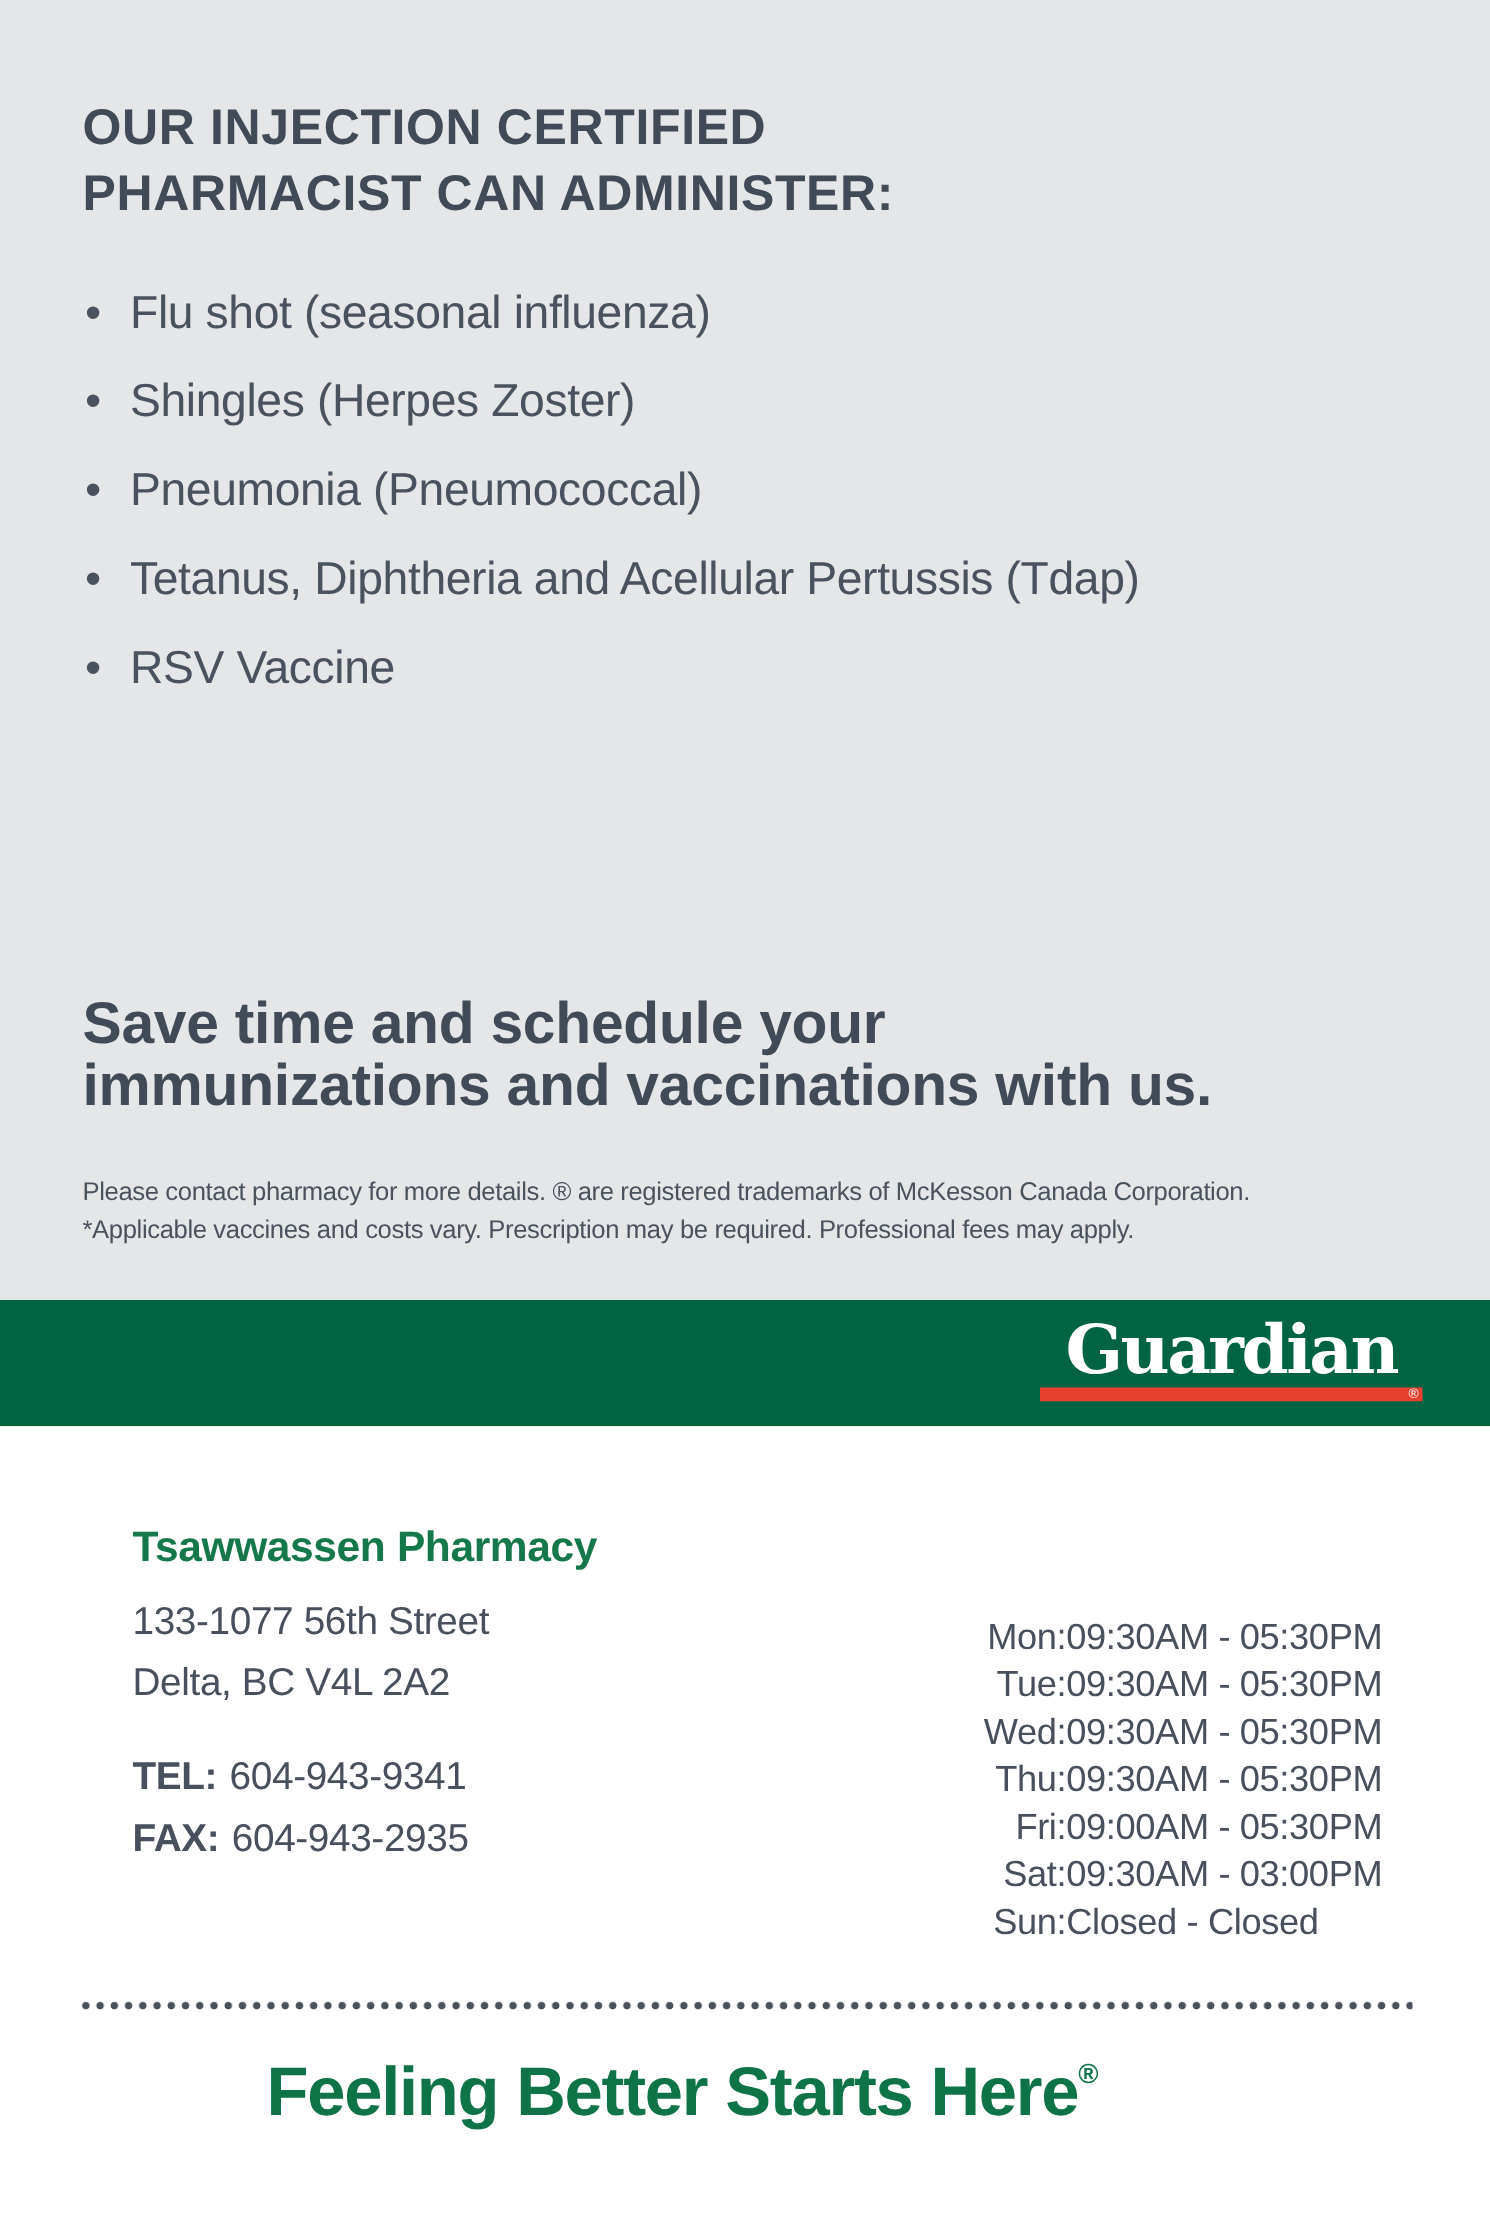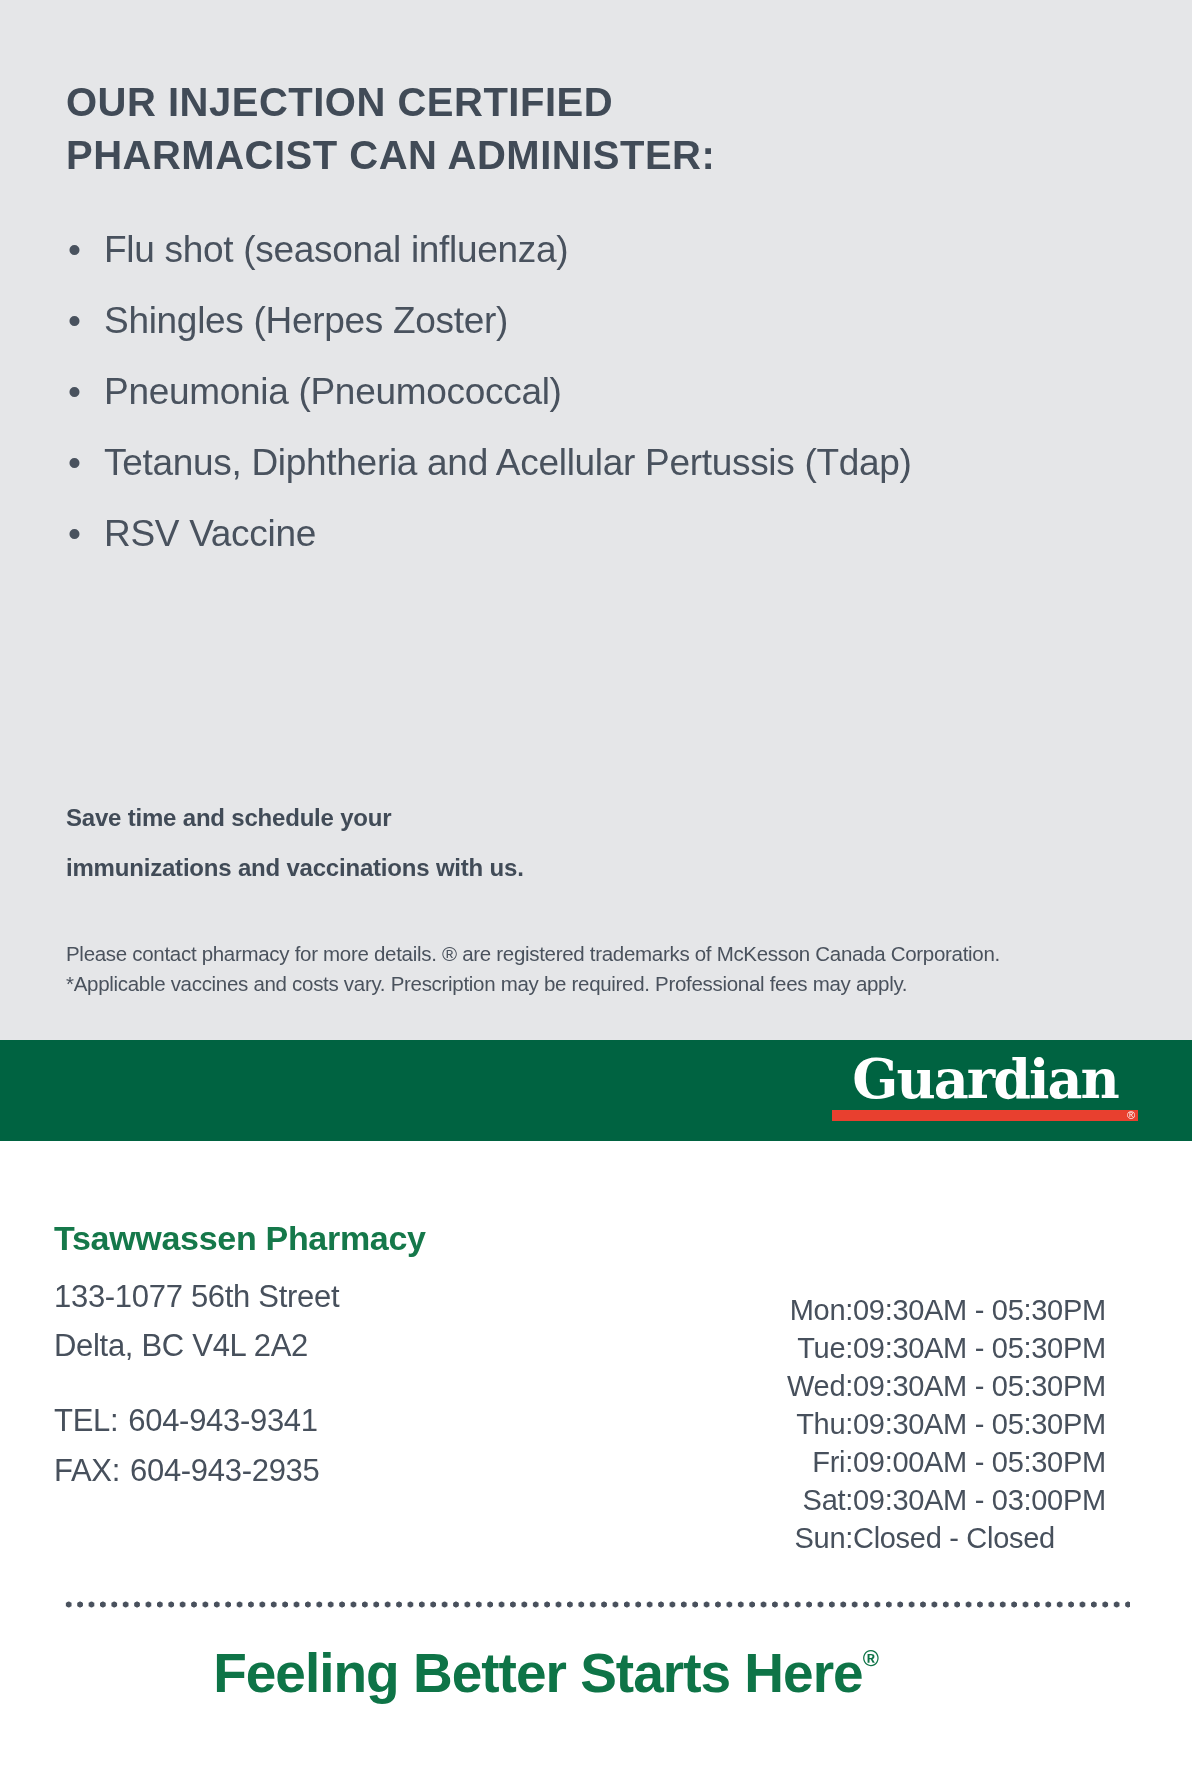--- a/index.html
+++ b/index.html
@@ -45,21 +45,21 @@
   }
   .vaccine-list li::before {
     content: "\2022";
     position: absolute;
     left: 2px;
     top: 0;
     color: #49525e;
   }
   .sub-heading {
     margin-top: 232px;
-    font-size: 24px;
+    font-size: 47px;
     font-weight: bold;
     line-height: 50px;
     color: #414b57;
     letter-spacing: -0.2px;
   }
   .fine-print {
     margin-top: 46px;
     font-size: 20.5px;
     line-height: 30px;
     color: #4a525d;
@@ -104,21 +104,21 @@
     color: #ffffff;
   }
 
   
   .white-section {
     position: relative;
     box-sizing: border-box;
     width: 1192px;
     height: 644px;
     background: #ffffff;
-    padding: 78px 60px 0 54px;
+    padding: 78px 60px 0 106px;
   }
   .pharmacy-name {
     font-size: 34px;
     font-weight: bold;
     color: #15784a;
     letter-spacing: -0.3px;
   }
   .pharmacy-address {
     margin-top: 14px;
     font-size: 31px;
@@ -126,21 +126,21 @@
     color: #47505c;
     letter-spacing: -0.3px;
   }
   .pharmacy-phones {
     margin-top: 26px;
     font-size: 31px;
     line-height: 50px;
     color: #47505c;
     letter-spacing: -0.3px;
   }
-  .phone-label { font-weight: normal; margin-right: 10px; }
+  .phone-label { font-weight: bold; margin-right: 10px; }
 
   .hours-block {
     position: absolute;
     left: 753px;
     top: 150px;
     font-size: 29px;
     line-height: 38px;
     color: #47505c;
     letter-spacing: -0.3px;
   }

